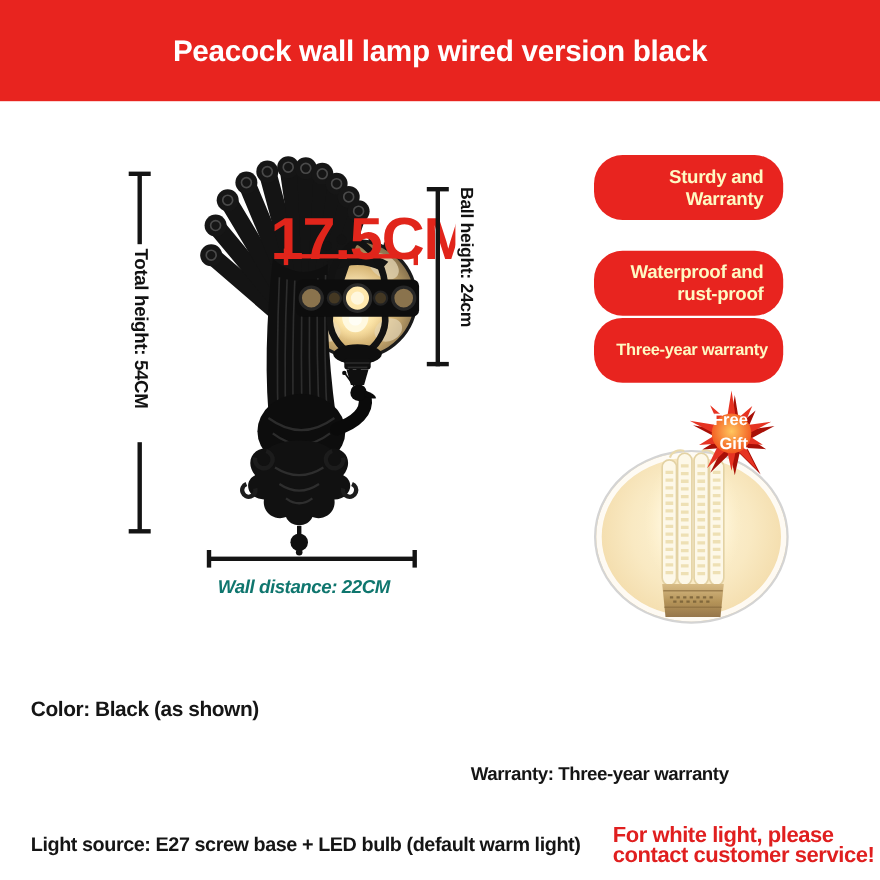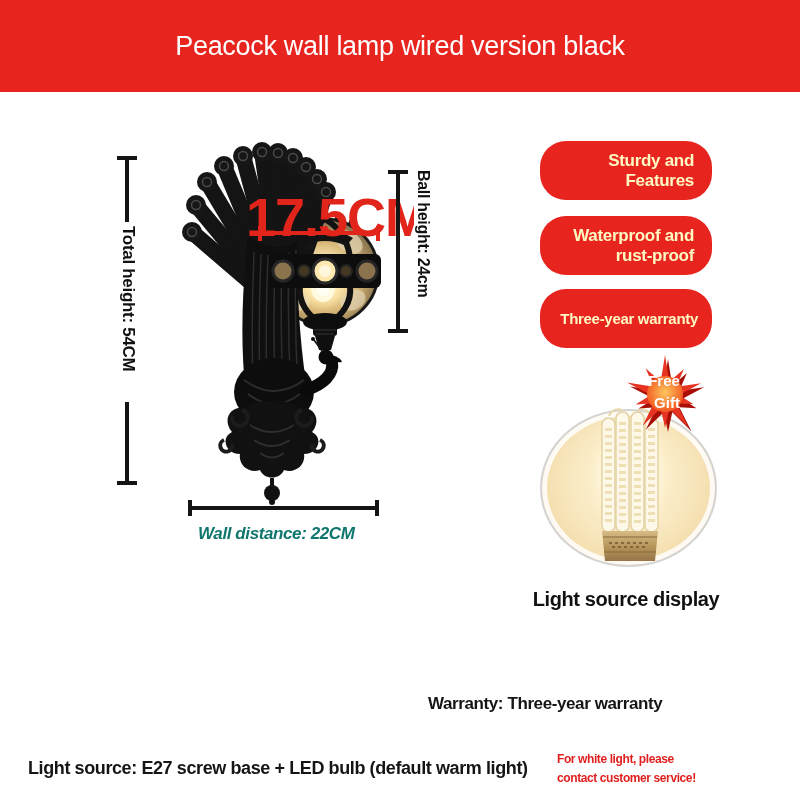--- a/index.html
+++ b/index.html
@@ -1,21 +1,21 @@
 <!DOCTYPE html>
 <html style="--banner_red: #e8241f; --accent_red: #e1251b; --note_red: #e01f1f; --star_red: #e63322; --warm_cream: #f7e5bb; --lamp_black: #111111; --brass_gold: #c3a268;"><head>
 <meta charset="utf-8">
 <style>
   html,body{margin:0;padding:0;background:#ffffff;}
   .page{position:relative;width:800px;height:800px;background:#fff;overflow:hidden;
         font-family:"Liberation Sans", sans-serif;}
   
   .banner{position:absolute;left:0;top:0;width:800px;height:92px;
           background:var(--banner_red,#e8241f);display:flex;align-items:center;justify-content:center;}
-  .banner h1{margin:16px;color:#fff;font-size:27px;font-weight:normal;letter-spacing:-0.3px;}
+  .banner h1{margin:16px;color:#fff;font-size:27px;font-weight:bold;letter-spacing:-0.3px;}
   
   .vline,.hline,.tick{position:absolute;background:#141414;}
   .red{background:var(--accent_red,#e1251b);}
   .rot-label{position:absolute;writing-mode:vertical-rl;font-weight:bold;color:#111;
              background:#fff;padding:2px 0;letter-spacing:-0.3px;white-space:nowrap;}
   .dim-big{position:absolute;color:var(--accent_red,#e1251b);font-weight:bold;
            font-size:54px;letter-spacing:-1px;white-space:nowrap;}
   .dim-caption{position:absolute;font-weight:bold;color:#0f766e;letter-spacing:-0.4px;white-space:nowrap;font-style:italic;}
   
   .badge{position:absolute;left:540px;width:172px;height:59px;border-radius:26px;
@@ -31,21 +31,21 @@
        box-shadow:inset 0 0 0 5px rgba(255,255,255,.85);overflow:hidden;}
   .caption{position:absolute;left:498px;top:588px;width:256px;text-align:center;
            font-size:20px;font-weight:bold;color:#111;letter-spacing:-0.4px;}
   
   .spec{position:absolute;font-weight:bold;color:#151515;letter-spacing:-0.4px;white-space:nowrap;}
   .spec.color{left:28px;top:635px;font-size:19px;}
   .spec.material{left:428px;top:641px;font-size:14px;}
   .spec.features{left:28px;top:698px;font-size:16px;}
   .spec.warranty{left:428px;top:694px;font-size:17px;}
   .spec.light{left:28px;top:758px;font-size:18px;}
-  .note{position:absolute;left:557px;top:750px;font-size:12px;line-height:19px;font-weight:bold;
+  .note{position:absolute;left:557px;top:750px;font-size:20px;line-height:19px;font-weight:bold;
         color:var(--note_red,#e01f1f);letter-spacing:-0.4px;}
   svg{position:absolute;}
 </style>
 </head>
 <body>
 
 <div class="page">
 
   <header class="banner">
     <h1>Peacock wall lamp wired version black</h1>
@@ -230,23 +230,23 @@
 
   <div>
     <div class="tick" style="left:188px;top:500px;width:4px;height:16px;"></div>
     <div class="hline" style="left:190px;top:506px;width:187px;height:4px;"></div>
     <div class="tick" style="left:375px;top:500px;width:4px;height:16px;"></div>
     <span class="dim-caption" style="left:198px;top:524px;font-size:17px;">Wall distance: 22CM</span>
   </div>
 
   <div class="badge" style="top:141px;">
     <span>Sturdy and</span>
-    <span>Features</span>
-  </div>
-  <div class="badge" style="top:216px;">
+    <span>Warranty</span>
+  </div>
+  <div class="badge" style="top:228px;">
     <span>Waterproof and</span>
     <span>rust-proof</span>
   </div>
   <div class="badge single" style="top:289px;">
     <span>Three-year warranty</span>
 
   </div>
 
   <div class="gift-circle"></div>
 
@@ -296,22 +296,22 @@
         <stop offset="100%" stop-color="#f2571f"></stop>
       </radialGradient>
     </defs>
     <polygon transform="translate(3,4)" fill="#a81007" points="40,5 44.3,31.7 58.9,19.1 51.3,36.8 76.1,33.3 54,45 68.5,54.3 51.3,53.2 63.5,77.4 44.3,58.3 40,78 35.7,58.3 17.7,75.7 28.7,53.2 10.5,54.6 26,45 2,32.6 28.7,36.8 20.6,18.3 35.7,31.7"></polygon>
     <polygon fill="var(--star_red,#e63322)" points="40,5 44.3,31.7 58.9,19.1 51.3,36.8 76.1,33.3 54,45 68.5,54.3 51.3,53.2 63.5,77.4 44.3,58.3 40,78 35.7,58.3 17.7,75.7 28.7,53.2 10.5,54.6 26,45 2,32.6 28.7,36.8 20.6,18.3 35.7,31.7"></polygon>
     <circle cx="40" cy="44" r="18" fill="url(#starCenter)"></circle>
     <text x="39" y="36" text-anchor="middle" font-size="15" font-weight="bold" fill="#ffffff" font-family="Liberation Sans, sans-serif">Free</text>
     <text x="42" y="58" text-anchor="middle" font-size="15" font-weight="bold" fill="#ffffff" font-family="Liberation Sans, sans-serif">Gift</text>
   </svg>
 
-  <div class="caption">Light source display</div>
-
+
+  <div class="spec color">Color: Black (as shown)</div>
   <div class="spec warranty">Warranty: Three-year warranty</div>
   <div class="spec light">Light source: E27 screw base + LED bulb (default warm light)</div>
 
   <div class="note">
     <div>For white light, please</div>
     <div>contact customer service!</div>
   </div>
 
 </div>
 

